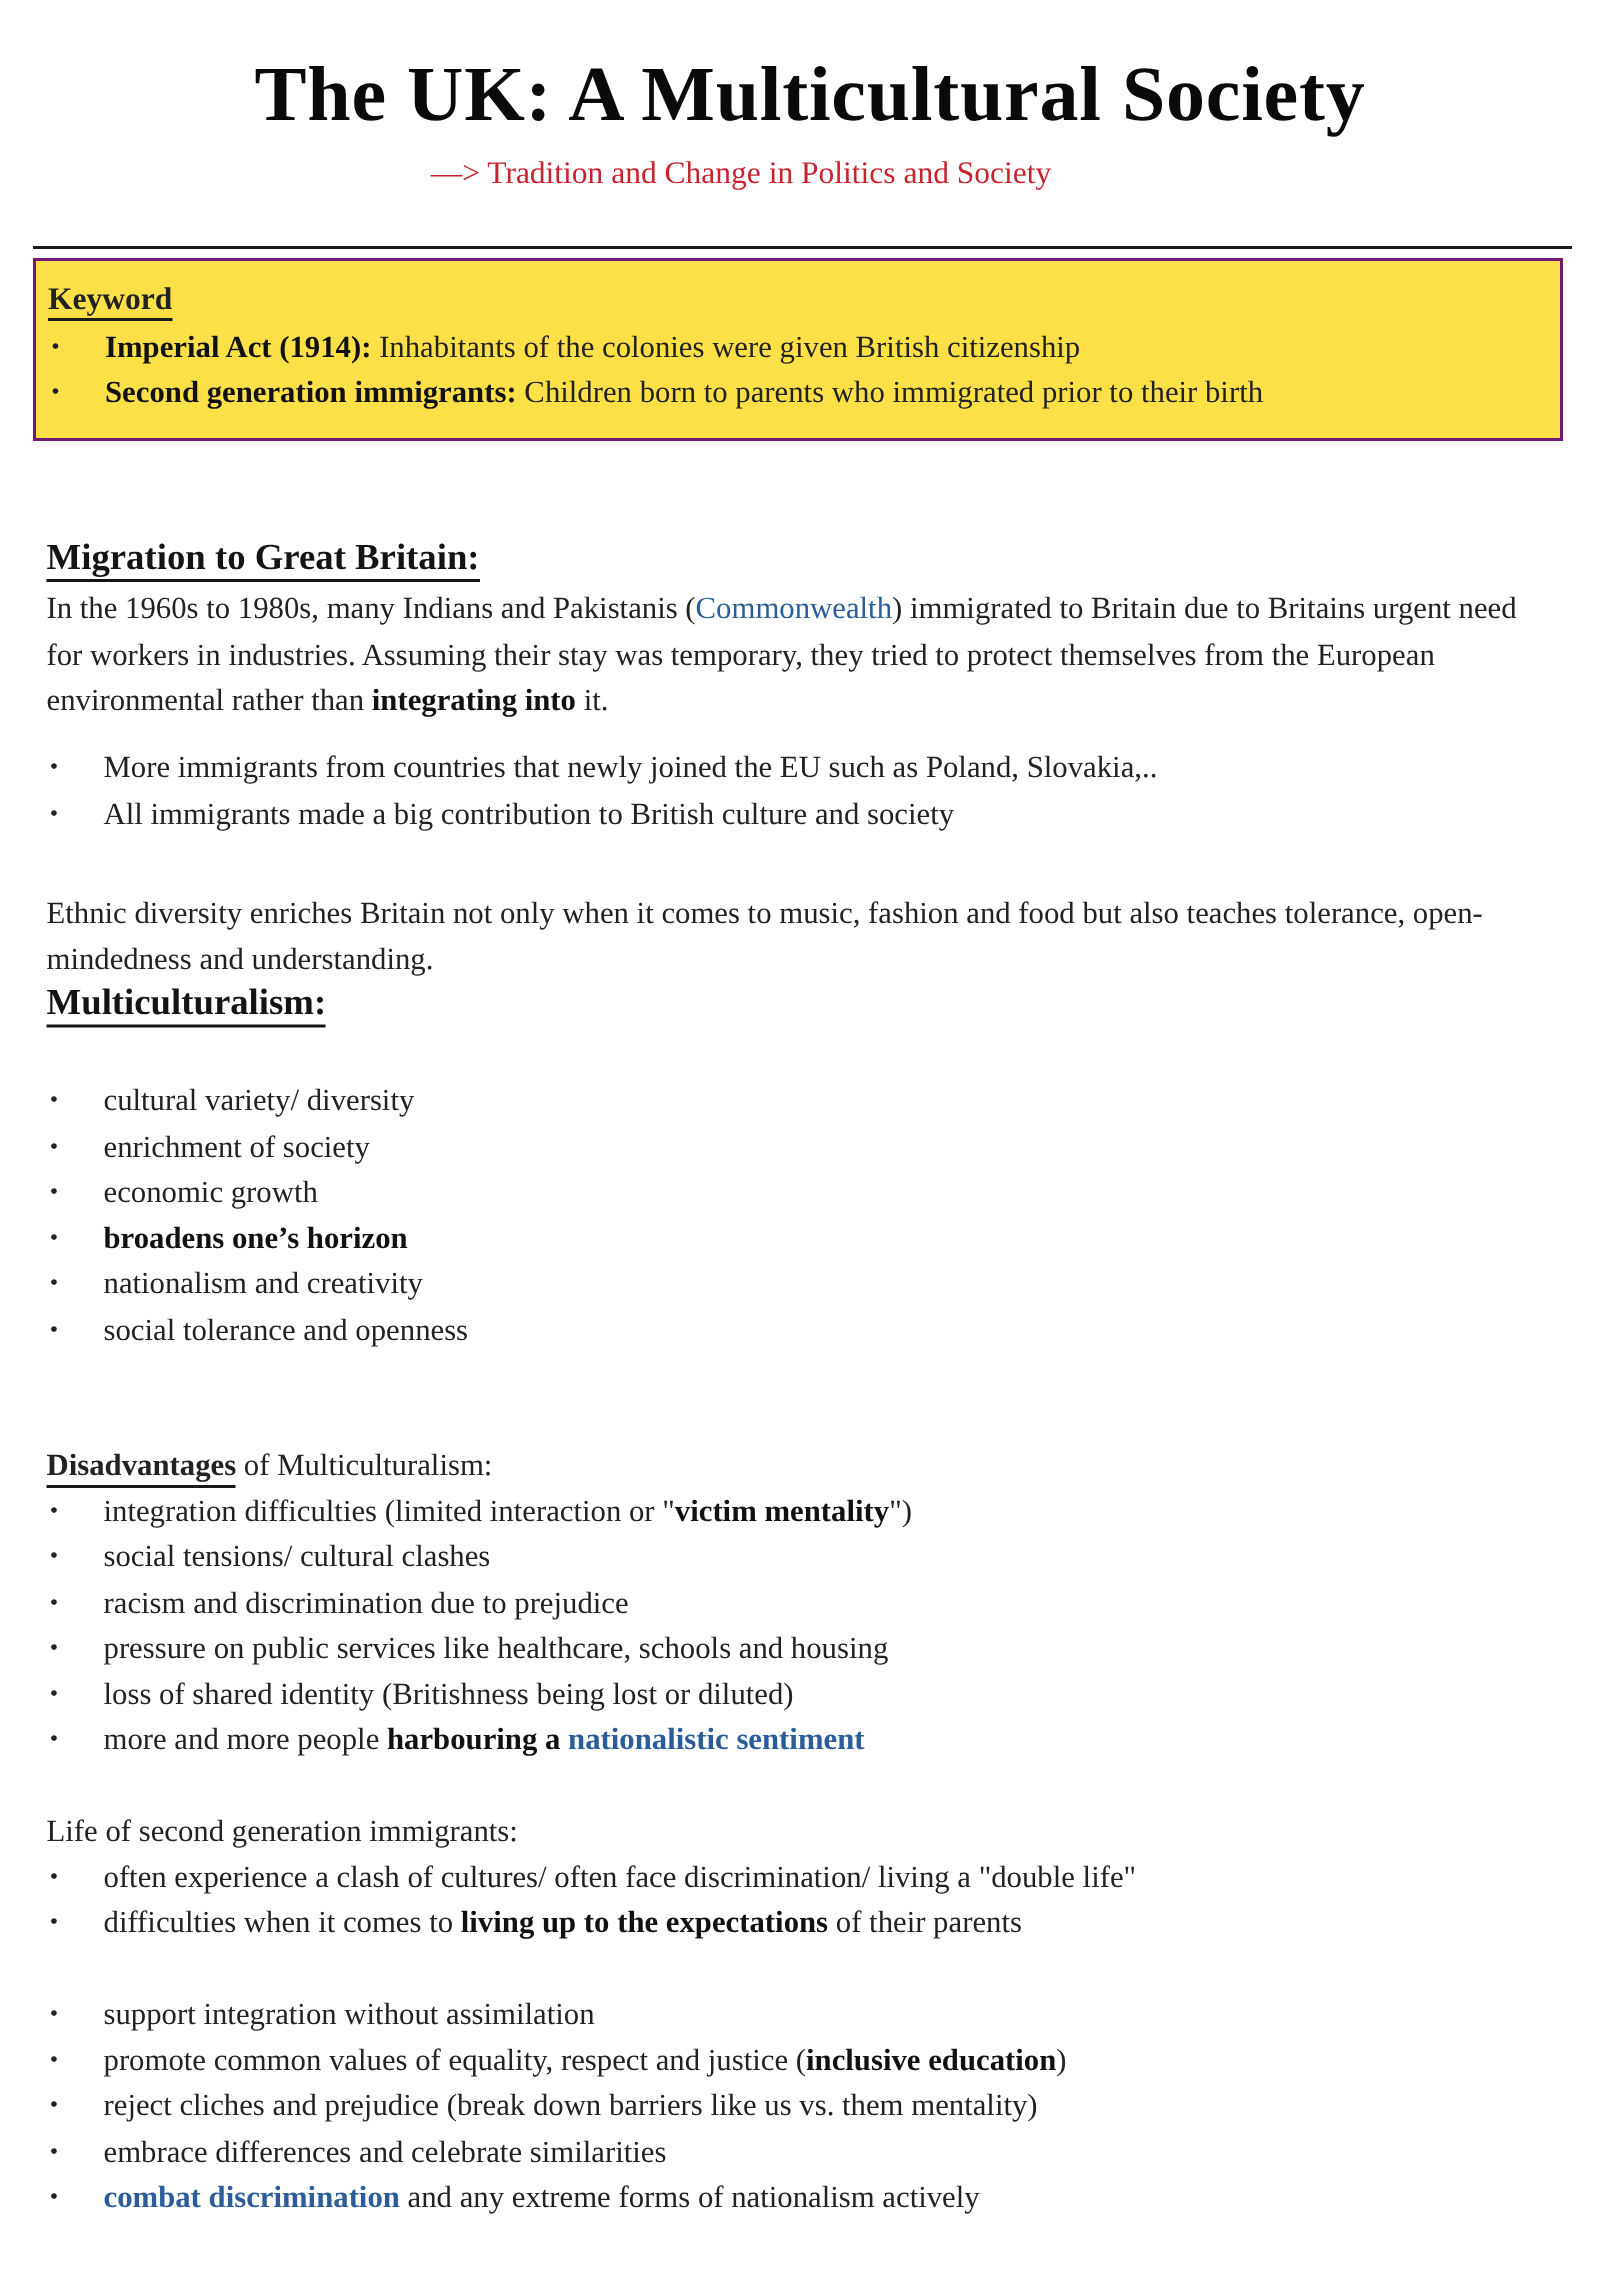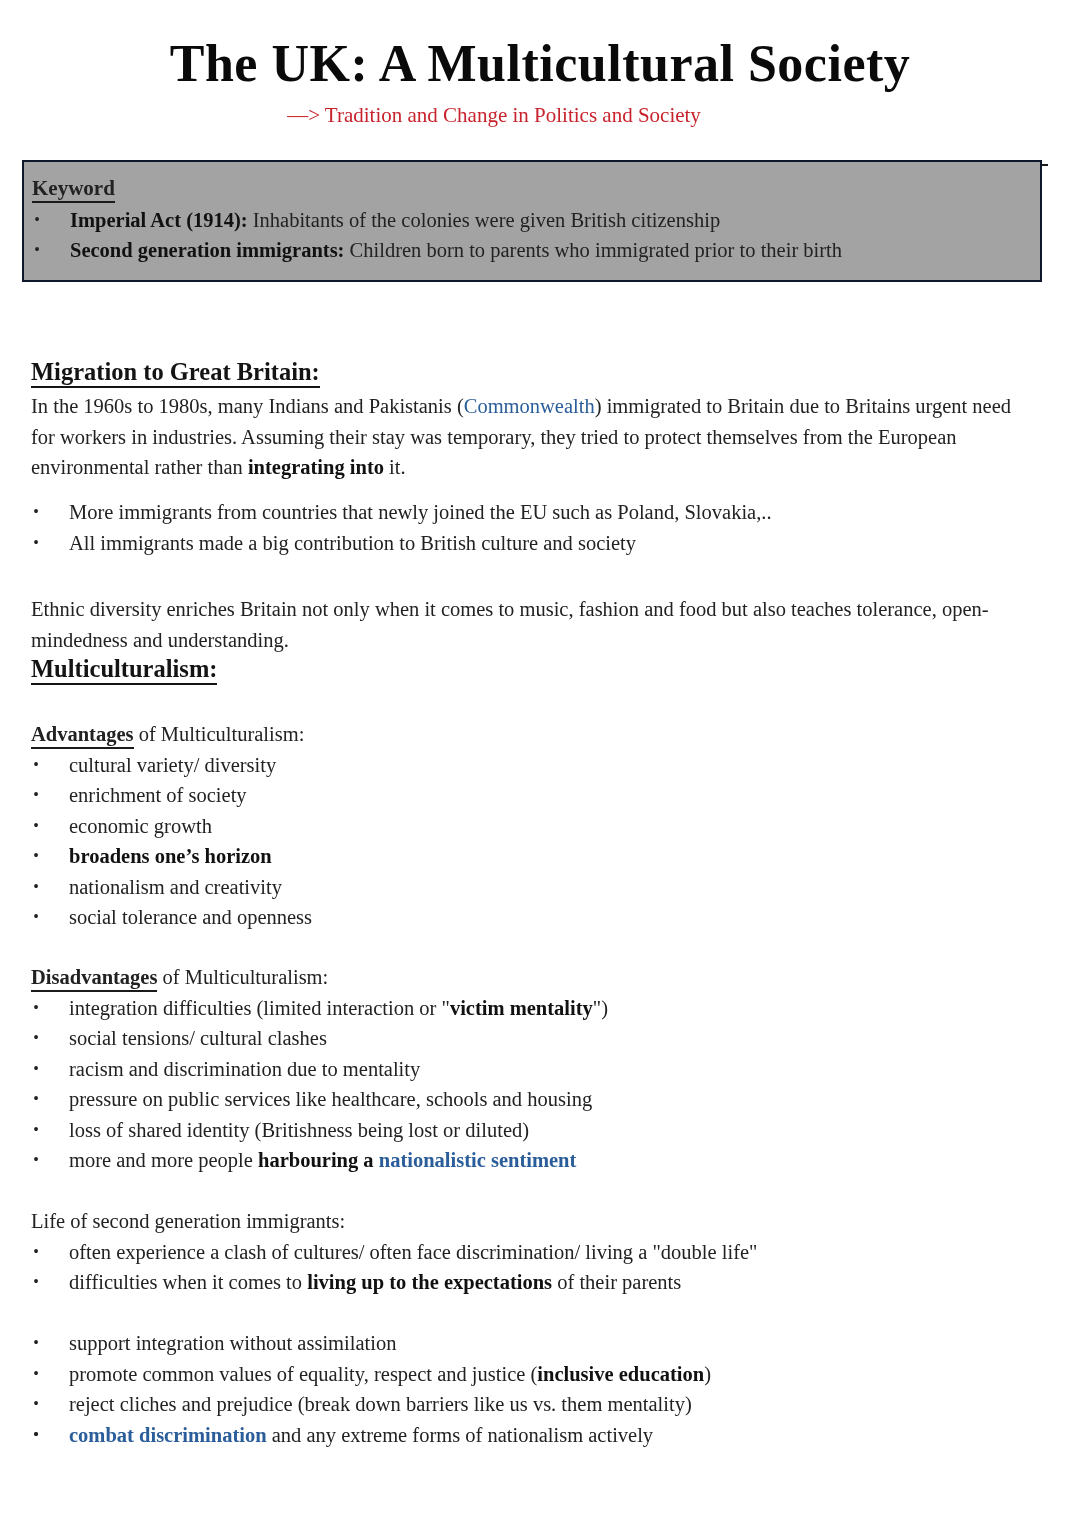--- a/index.html
+++ b/index.html
@@ -35,24 +35,24 @@
     }
     .rule {
       position: absolute;
       left: 22px; width: 1026px;
       top: 164px;
       height: 2px;
       background: #1a1a1a;
     }
     .keybox {
       position: absolute;
-      left: 22px; top: 160px;
+      left: 22px; top: 172px;
       width: 1016px; height: 118px;
-      border: 2px solid #0f172a;
-      background: #a3a3a3;
+      border: 2px solid #701a75;
+      background: #fde047;
       box-sizing: content-box;
     }
     .text {
       font-family: "Liberation Serif", "DejaVu Serif", serif;
       font-size: 20.5px;
       line-height: 30.5px;
       color: #222;
     }
     .block { position: absolute; left: 31px; width: 1010px; }
     .h-sec {
@@ -120,52 +120,51 @@
     <li><span class="dot">•</span><span>All immigrants made a big contribution to British culture and society</span></li>
   </ul>
 </div>
 
 <div class="block text" style="top:594px;">
   <div style="width:980px;">Ethnic diversity enriches Britain not only when it comes to music, fashion and food but also teaches tolerance, open-mindedness and understanding.</div>
   <div style="height:33px;"><span class="h-sec">Multiculturalism:</span></div>
 </div>
 
 <div class="block text" style="top:719px;">
-  <div><span class="h-sub">Advantages</span><span> of Multiculturalism:</span></div>
   <ul class="bullets">
     <li><span class="dot">•</span><span>cultural variety/ diversity</span></li>
     <li><span class="dot">•</span><span>enrichment of society</span></li>
     <li><span class="dot">•</span><span>economic growth</span></li>
     <li><span class="dot">•</span><b>broadens one’s horizon</b></li>
     <li><span class="dot">•</span><span>nationalism and creativity</span></li>
     <li><span class="dot">•</span><span>social tolerance and openness</span></li>
   </ul>
 </div>
 
 <div class="block text" style="top:962px;">
   <div><span class="h-sub">Disadvantages</span><span> of Multiculturalism:</span></div>
   <ul class="bullets">
     <li><span class="dot">•</span><span>integration difficulties (limited interaction or "</span><b>victim mentality</b><span>")</span></li>
     <li><span class="dot">•</span><span>social tensions/ cultural clashes</span></li>
-    <li><span class="dot">•</span><span>racism and discrimination due to mentality</span></li>
+    <li><span class="dot">•</span><span>racism and discrimination due to prejudice</span></li>
     <li><span class="dot">•</span><span>pressure on public services like healthcare, schools and housing</span></li>
     <li><span class="dot">•</span><span>loss of shared identity (Britishness being lost or diluted)</span></li>
     <li><span class="dot">•</span><span>more and more people </span><b>harbouring a </b><b class="blue">nationalistic sentiment</b></li>
   </ul>
 </div>
 
 <div class="block text" style="top:1206px;">
   <div>Life of second generation immigrants:</div>
   <ul class="bullets">
     <li><span class="dot">•</span><span>often experience a clash of cultures/ often face discrimination/ living a "double life"</span></li>
     <li><span class="dot">•</span><span>difficulties when it comes to </span><b>living up to the expectations</b><span> of their parents</span></li>
   </ul>
 </div>
 
 <div class="block text" style="top:1328px;">
   <ul class="bullets">
     <li><span class="dot">•</span><span>support integration without assimilation</span></li>
     <li><span class="dot">•</span><span>promote common values of equality, respect and justice (</span><b>inclusive education</b><span>)</span></li>
     <li><span class="dot">•</span><span>reject cliches and prejudice (break down barriers like us vs. them mentality)</span></li>
-    <li><span class="dot">•</span></li>
+    <li><span class="dot">•</span><span>embrace differences and celebrate similarities</span></li>
     <li><span class="dot">•</span><b class="blue">combat discrimination</b><span> and any extreme forms of nationalism actively</span></li>
   </ul>
 </div>
 
 </body></html>

